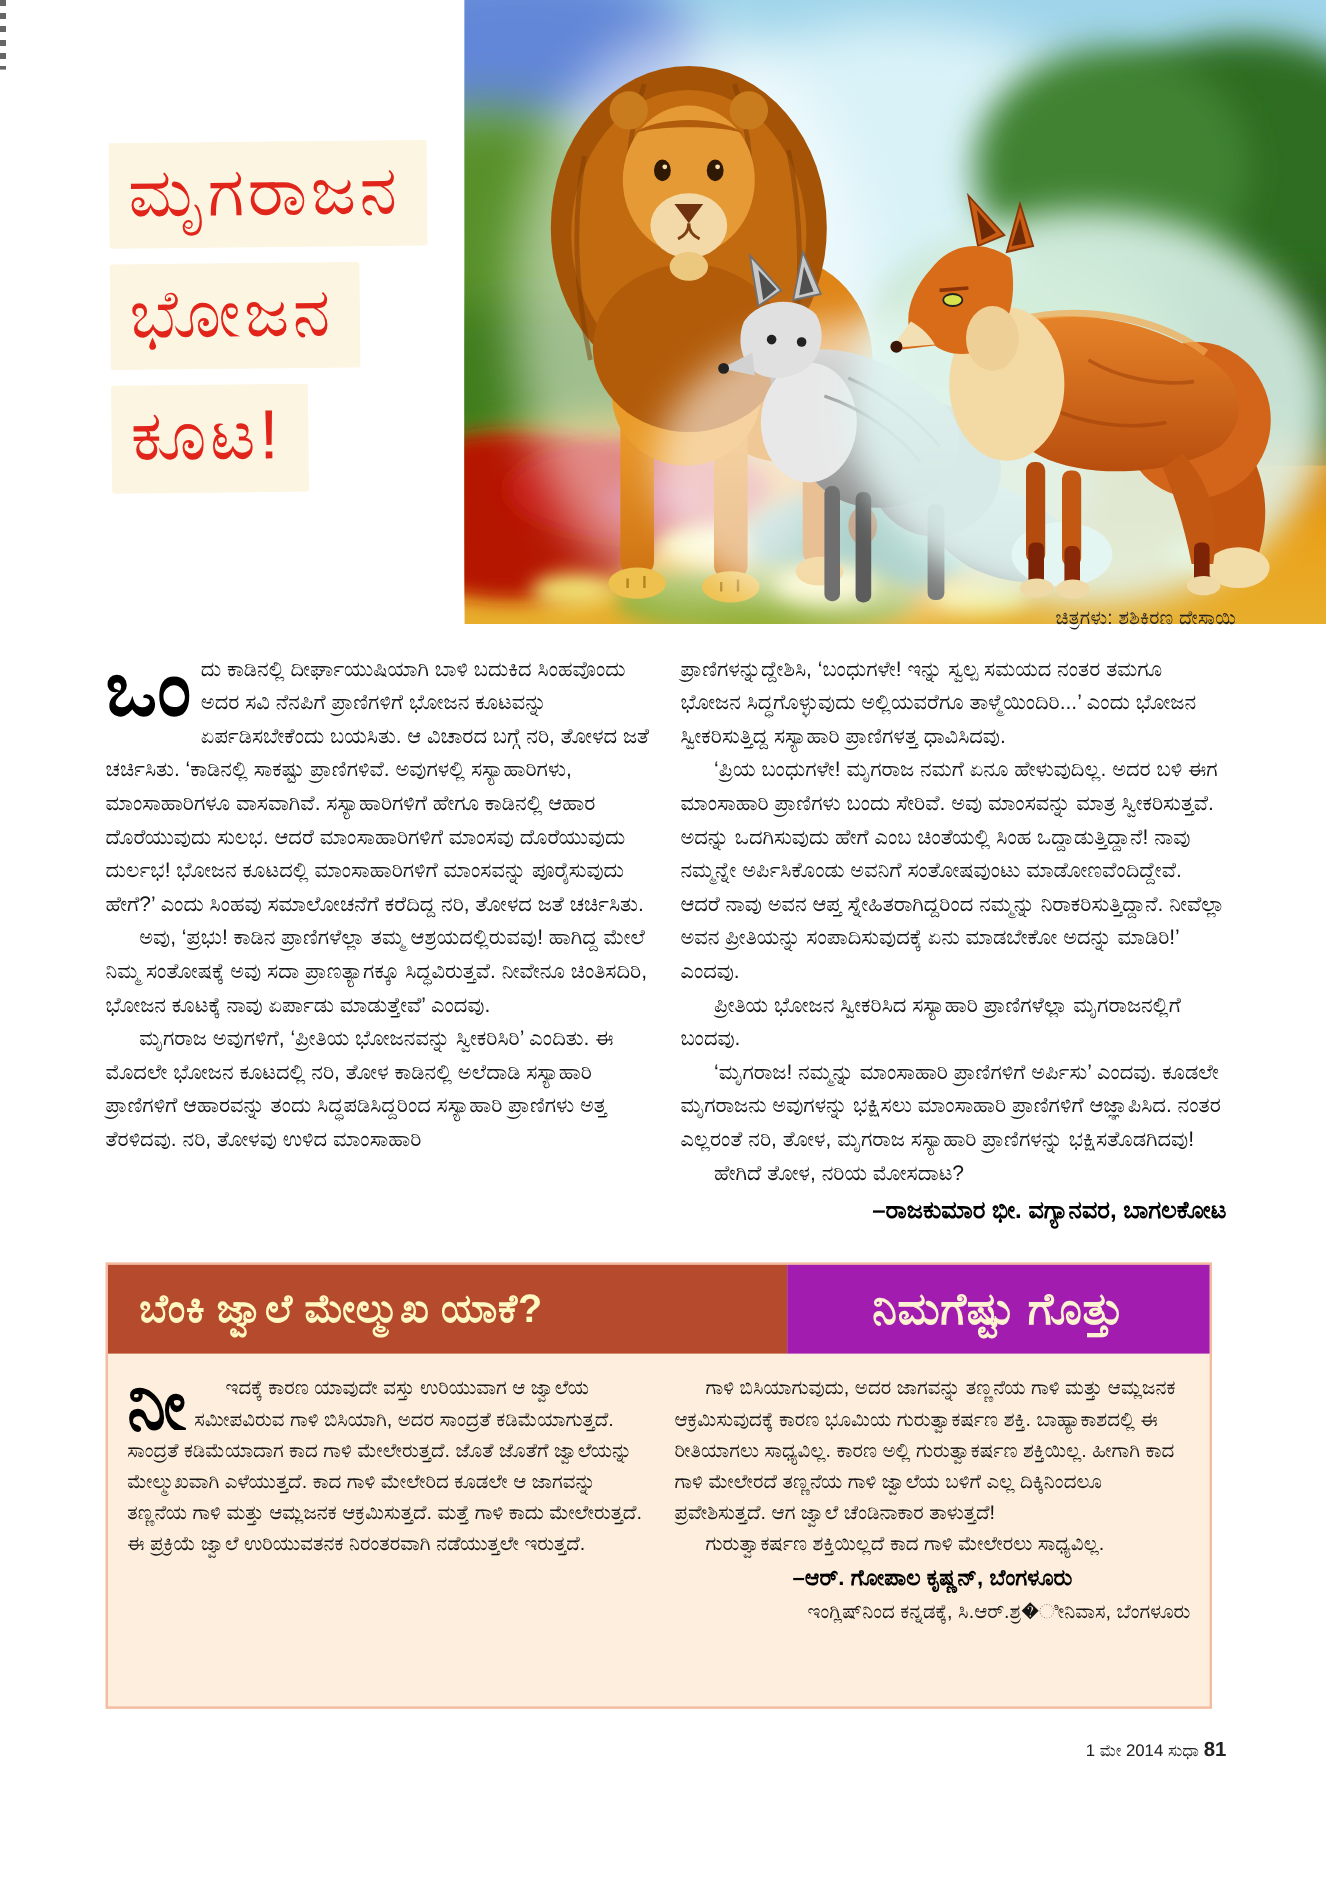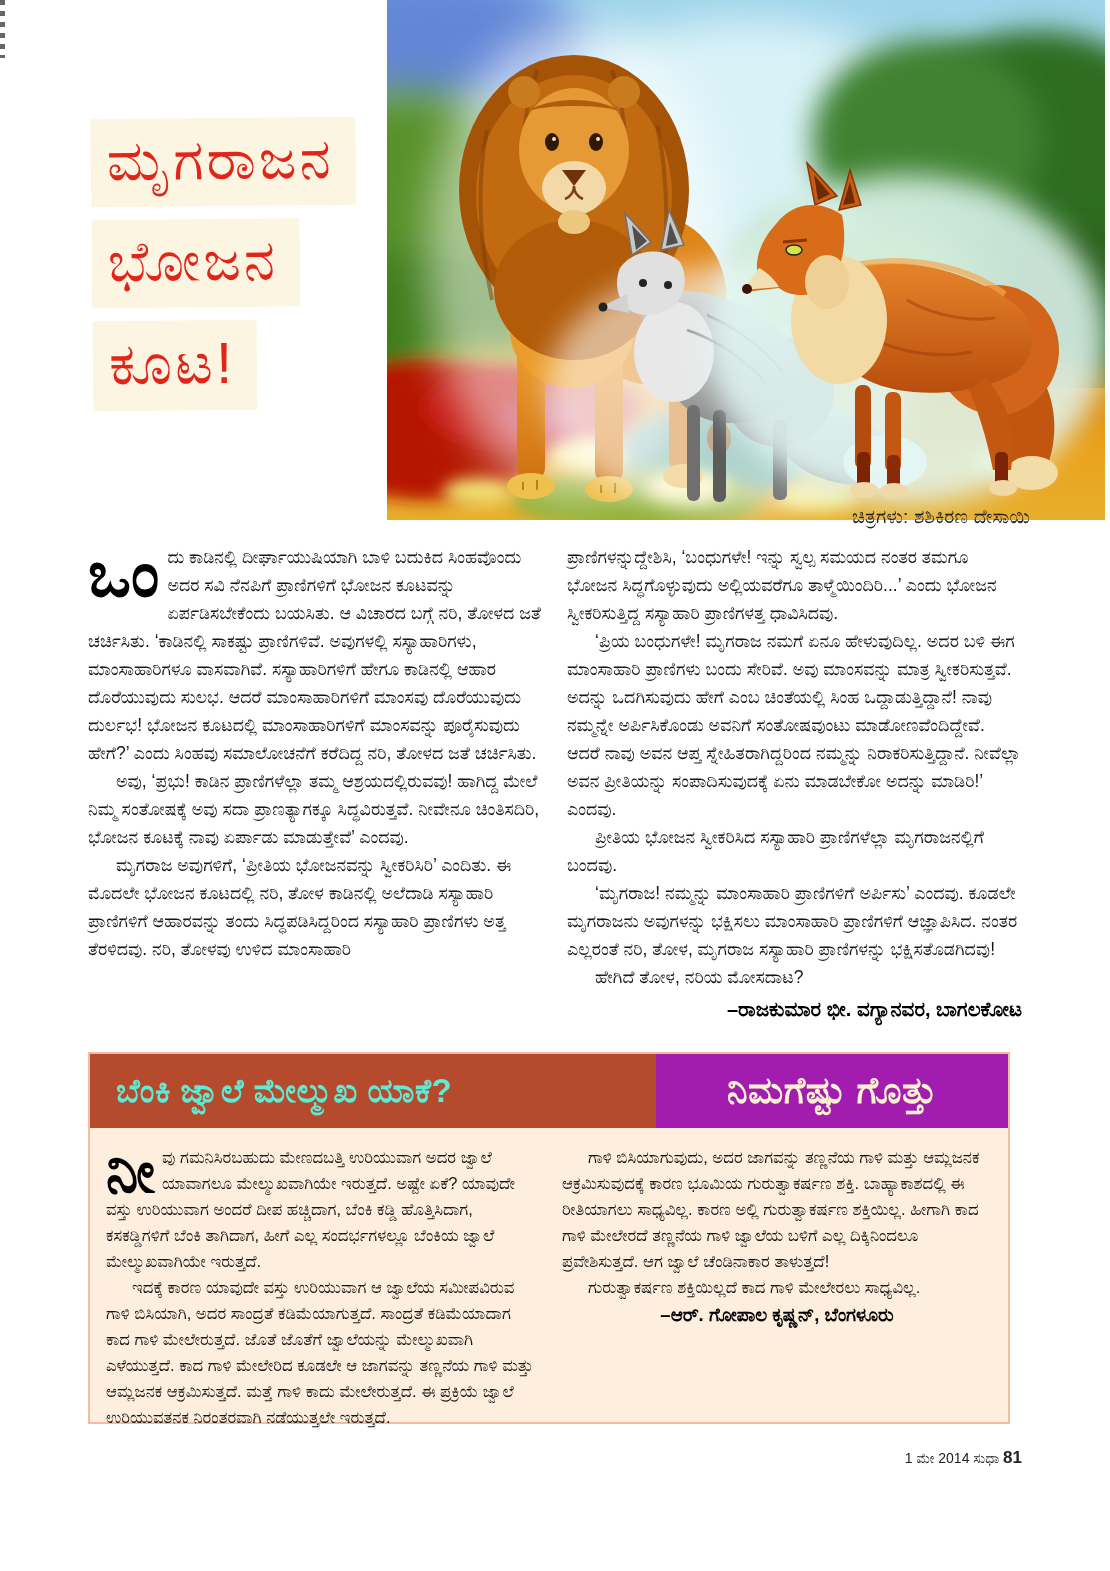--- a/index.html
+++ b/index.html
@@ -6,42 +6,42 @@
   #page{position:relative;width:1110px;height:1571px;background:#ffffff;overflow:hidden;
         font-family:"Liberation Sans","DejaVu Sans",sans-serif;color:#151515;}
 
   .cropmarks{position:absolute;left:0;top:0;width:5px;height:58px;
              background:repeating-linear-gradient(180deg,#333 0 5px,transparent 5px 11px);opacity:.75;}
 
   
   .illus{position:absolute;left:387px;top:0;width:718px;height:520px;}
   .illus svg{display:block;width:718px;height:520px;}
   .caption{position:absolute;left:690px;top:506px;width:340px;text-align:right;
-           font-size:19px;color:#222;letter-spacing:.2px;}
+           font-size:16px;color:#222;letter-spacing:.2px;}
 
   
   .title-block{position:absolute;left:92px;top:118px;transform:rotate(-.6deg);}
   .title-line{display:table;background:#fbf5e1;color:#e1251b;
               font-size:56px;line-height:1.0;font-weight:400;letter-spacing:3px;
               padding:14px 22px 18px 16px;margin-bottom:13px;border-radius:2px;}
   .title-line.l3{font-size:58px;}
 
   
   .article{position:absolute;left:88px;top:543px;width:934px;display:flex;gap:24px;}
   .col{width:455px;font-size:17.5px;line-height:28px;text-align:left;}
   .col p{margin:0;}
   .col p.ind{text-indent:28px;}
   .dropcap{float:left;font-size:64px;line-height:52px;font-weight:bold;padding:5px 8px 0 0;color:#000;}
   .byline{font-weight:bold;text-align:right;font-size:20px;margin-top:4px;color:#000;}
 
   
   .sciencebox{position:absolute;left:88px;top:1052px;width:922px;height:372px;
               background:#fdeedd;border:2px solid #f3bb9f;box-sizing:border-box;}
   .sci-head{display:flex;height:74px;}
-  .sci-head-left{flex:1;background:#b54a2c;color:#5eead4;font-size:33px;font-weight:bold;
+  .sci-head-left{flex:1;background:#b54a2c;color:#fef9c3;font-size:33px;font-weight:bold;
                  display:flex;align-items:center;padding-left:26px;letter-spacing:.5px;}
   .sci-head-right{width:352px;background:#a21caf;color:#fdf3d0;font-size:37px;font-weight:bold;
                   display:flex;align-items:center;justify-content:center;letter-spacing:.5px;}
   .sci-body{display:flex;gap:26px;padding:16px 16px 0 16px;}
   .sci-col{width:430px;font-size:16.5px;line-height:26px;}
   .sci-col p{margin:0;}
   .sci-col p.ind{text-indent:26px;}
   .dropcap2{float:left;font-size:58px;line-height:48px;font-weight:bold;padding:4px 7px 0 0;color:#000;}
   .sci-byline{font-weight:bold;text-align:center;font-size:18.5px;margin-top:2px;color:#000;}
   .sci-translator{text-align:right;font-size:16.5px;margin-top:2px;}
@@ -226,27 +226,28 @@
     </div>
   </div>
 
   <div class="sciencebox">
     <div class="sci-head">
       <div class="sci-head-left">ಬೆಂಕಿ ಜ್ವಾಲೆ ಮೇಲ್ಮುಖ ಯಾಕೆ?</div>
       <div class="sci-head-right">ನಿಮಗೆಷ್ಟು ಗೊತ್ತು</div>
     </div>
     <div class="sci-body">
       <div class="sci-col">
-        <p><span class="dropcap2">ನೀ</span><span>ವು ಗಮನಿಸಿರಬಹುದು ಮೇಣದಬತ್ತಿ ಉರಿಯುವಾಗ ಅದರ ಜ್ವಾಲೆ ಯಾವಾಗಲೂ ಮೇಲ್ಮುಖವಾಗಿಯೇ ಇರುತ್ತದೆ. ಅಷ್ಟೇ ಏಕೆ? ಯಾವುದೇ ವಸ್ತು ಉರಿಯುವಾಗ ಅಂದರೆ ದೀಪ ಹಚ್ಚಿದಾಗ, ಬೆಂಕಿ ಕಡ್ಡಿ ಹೊತ್ತಿಸಿದಾಗ, ಕಸಕಡ್ಡಿಗಳಿಗೆ ಬೆಂಕಿ ತಾಗಿದಾಗ, ಹೀಗೆ ಎಲ್ಲ ಸಂದರ್ಭಗಳಲ್ಲೂ ಬೆಂಕಿಯ ಜ್ವಾಲೆ ಮೇಲ್ಮುಖವಾಗಿಯೇ ಇರುತ್ತದೆ.</span></p>
+        <p><span class="dropcap2">ನೀ</span></p>
         <p class="ind">ಇದಕ್ಕೆ ಕಾರಣ ಯಾವುದೇ ವಸ್ತು ಉರಿಯುವಾಗ ಆ ಜ್ವಾಲೆಯ ಸಮೀಪವಿರುವ ಗಾಳಿ ಬಿಸಿಯಾಗಿ, ಅದರ ಸಾಂದ್ರತೆ ಕಡಿಮೆಯಾಗುತ್ತದೆ. ಸಾಂದ್ರತೆ ಕಡಿಮೆಯಾದಾಗ ಕಾದ ಗಾಳಿ ಮೇಲೇರುತ್ತದೆ. ಜೊತೆ ಜೊತೆಗೆ ಜ್ವಾಲೆಯನ್ನು ಮೇಲ್ಮುಖವಾಗಿ ಎಳೆಯುತ್ತದೆ. ಕಾದ ಗಾಳಿ ಮೇಲೇರಿದ ಕೂಡಲೇ ಆ ಜಾಗವನ್ನು ತಣ್ಣನೆಯ ಗಾಳಿ ಮತ್ತು ಆಮ್ಲಜನಕ ಆಕ್ರಮಿಸುತ್ತದೆ. ಮತ್ತೆ ಗಾಳಿ ಕಾದು ಮೇಲೇರುತ್ತದೆ. ಈ ಪ್ರಕ್ರಿಯೆ ಜ್ವಾಲೆ ಉರಿಯುವತನಕ ನಿರಂತರವಾಗಿ ನಡೆಯುತ್ತಲೇ ಇರುತ್ತದೆ.</p>
       </div>
       <div class="sci-col">
         <p class="ind">ಗಾಳಿ ಬಿಸಿಯಾಗುವುದು, ಅದರ ಜಾಗವನ್ನು ತಣ್ಣನೆಯ ಗಾಳಿ ಮತ್ತು ಆಮ್ಲಜನಕ ಆಕ್ರಮಿಸುವುದಕ್ಕೆ ಕಾರಣ ಭೂಮಿಯ ಗುರುತ್ವಾಕರ್ಷಣ ಶಕ್ತಿ. ಬಾಹ್ಯಾಕಾಶದಲ್ಲಿ ಈ ರೀತಿಯಾಗಲು ಸಾಧ್ಯವಿಲ್ಲ. ಕಾರಣ ಅಲ್ಲಿ ಗುರುತ್ವಾಕರ್ಷಣ ಶಕ್ತಿಯಿಲ್ಲ. ಹೀಗಾಗಿ ಕಾದ ಗಾಳಿ ಮೇಲೇರದೆ ತಣ್ಣನೆಯ ಗಾಳಿ ಜ್ವಾಲೆಯ ಬಳಿಗೆ ಎಲ್ಲ ದಿಕ್ಕಿನಿಂದಲೂ ಪ್ರವೇಶಿಸುತ್ತದೆ. ಆಗ ಜ್ವಾಲೆ ಚೆಂಡಿನಾಕಾರ ತಾಳುತ್ತದೆ!</p>
         <p class="ind">ಗುರುತ್ವಾಕರ್ಷಣ ಶಕ್ತಿಯಿಲ್ಲದೆ ಕಾದ ಗಾಳಿ ಮೇಲೇರಲು ಸಾಧ್ಯವಿಲ್ಲ.</p>
         <div class="sci-byline">–ಆರ್. ಗೋಪಾಲ ಕೃಷ್ಣನ್, ಬೆಂಗಳೂರು</div>
+        <div class="sci-translator">ಇಂಗ್ಲಿಷ್‌ನಿಂದ ಕನ್ನಡಕ್ಕೆ, ಸಿ.ಆರ್.ಶ್ರ�ೀನಿವಾಸ, ಬೆಂಗಳೂರು</div>
       </div>
     </div>
   </div>
 
   <div class="footer">
     <span>1 ಮೇ 2014 ಸುಧಾ</span>
     <span class="pagenum">81</span>
   </div>
 
 </div>

